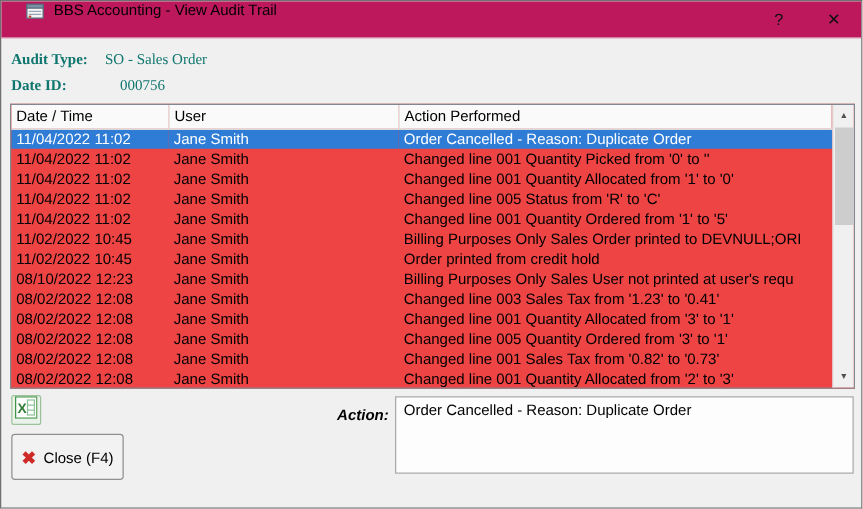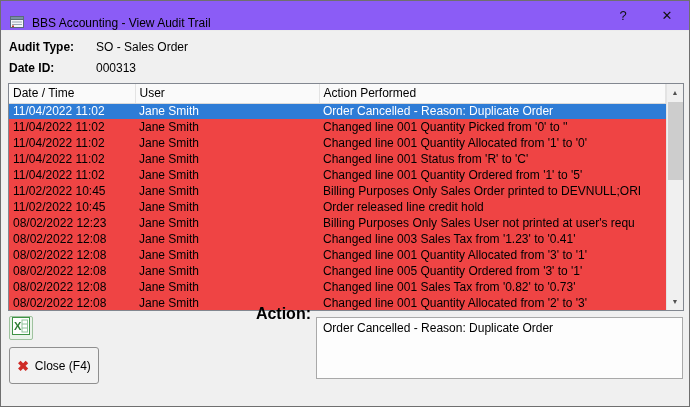--- a/index.html
+++ b/index.html
@@ -10,36 +10,36 @@
     position: relative;
     width: 690px; height: 407px;
     background: #f0f0f0;
     border: 1px solid #6f6f6f;
     overflow: hidden;
   }
 
   
   .titlebar {
     position: absolute; top: 0; left: 0; right: 0; height: 30px;
-    background: #8b5cf6;
-    display: flex; align-items: flex-end;
-    padding-left: 8px;
+    background: #be185d;
+    display: flex; align-items: flex-start;
+    padding-left: 19px;
     border-bottom: 1px solid #ececec;
   }
   .app-icon { width: 16px; height: 16px; flex: 0 0 16px; }
   .title-text { font-size: 12px; color: #000; margin-left: 7px; }
   .titlebar-buttons { margin-left: auto; display: flex; height: 100%; }
   .tb-btn {
     width: 44px; height: 100%;
     display: flex; align-items: center; justify-content: center;
     font-size: 13px; color: #111; cursor: default;
   }
 
   
-  .fld { position: absolute; font-size: 12px; color: #000000; white-space: nowrap; }
+  .fld { position: absolute; font-size: 12px; color: #0f766e; white-space: nowrap; font-family: Liberation Serif, serif; }
   .fld.bold { font-weight: bold; }
 
   
   .table-outer {
     position: absolute; left: 7px; top: 82px;
     width: 676px; height: 228px;
     border: 1px solid #828790;
     background: #ef4444;
     display: flex;
   }
@@ -79,22 +79,22 @@
   }
 
   
   .excel-btn {
     position: absolute; left: 8px; top: 315px;
     width: 24px; height: 24px;
     background: #eaf3ea; border: 1px solid #9ec29e; border-radius: 2px;
     display: flex; align-items: center; justify-content: center;
   }
   .action-label {
-    position: absolute; left: 200px; top: 304px; width: 110px;
-    text-align: right; font-weight: bold; font-size: 16px;
+    position: absolute; left: 200px; top: 324px; width: 110px;
+    text-align: right; font-weight: bold; font-size: 12px; font-style: italic;
   }
   .action-box {
     position: absolute; left: 315px; top: 316px;
     width: 367px; height: 62px;
     border: 1px solid #a9a9a9; background: #fdfdfd;
     font-size: 12px; padding: 3px 6px; overflow: hidden;
   }
   .close-btn {
     position: absolute; left: 8px; top: 346px;
     width: 90px; height: 37px;
@@ -120,23 +120,23 @@
       </svg>
     </span>
     <span class="title-text">BBS Accounting - View Audit Trail</span>
     <div class="titlebar-buttons">
       <div class="tb-btn">?</div>
       <div class="tb-btn">✕</div>
     </div>
   </div>
 
   <div class="fld bold" style="left:8px; top:39px;">Audit Type:</div>
-  <div class="fld" style="left:95px; top:39px;">SO - Sales Order</div>
+  <div class="fld" style="left:83px; top:39px;">SO - Sales Order</div>
   <div class="fld bold" style="left:8px; top:60px;">Date ID:</div>
-  <div class="fld" style="left:95px; top:60px;">000313</div>
+  <div class="fld" style="left:95px; top:60px;">000756</div>
 
   <div class="table-outer">
     <div class="table-scroll-area">
       <table class="audit">
         <colgroup>
           <col style="width:126px">
             <col style="width:184px">
             <col>
         </colgroup>
         <thead>
@@ -158,39 +158,39 @@
               <td>Changed line 001 Quantity Picked from '0' to ''</td>
             </tr>
             <tr>
               <td>11/04/2022 11:02</td>
               <td>Jane Smith</td>
               <td>Changed line 001 Quantity Allocated from '1' to '0'</td>
             </tr>
             <tr>
               <td>11/04/2022 11:02</td>
               <td>Jane Smith</td>
-              <td>Changed line 001 Status from 'R' to 'C'</td>
+              <td>Changed line 005 Status from 'R' to 'C'</td>
             </tr>
             <tr>
               <td>11/04/2022 11:02</td>
               <td>Jane Smith</td>
               <td>Changed line 001 Quantity Ordered from '1' to '5'</td>
             </tr>
             <tr>
               <td>11/02/2022 10:45</td>
               <td>Jane Smith</td>
               <td>Billing Purposes Only Sales Order printed to DEVNULL;ORI</td>
             </tr>
             <tr>
               <td>11/02/2022 10:45</td>
               <td>Jane Smith</td>
-              <td>Order released line credit hold</td>
-            </tr>
-            <tr>
-              <td>08/02/2022 12:23</td>
+              <td>Order printed from credit hold</td>
+            </tr>
+            <tr>
+              <td>08/10/2022 12:23</td>
               <td>Jane Smith</td>
               <td>Billing Purposes Only Sales User not printed at user's requ</td>
             </tr>
             <tr>
               <td>08/02/2022 12:08</td>
               <td>Jane Smith</td>
               <td>Changed line 003 Sales Tax from '1.23' to '0.41'</td>
             </tr>
             <tr>
               <td>08/02/2022 12:08</td>

